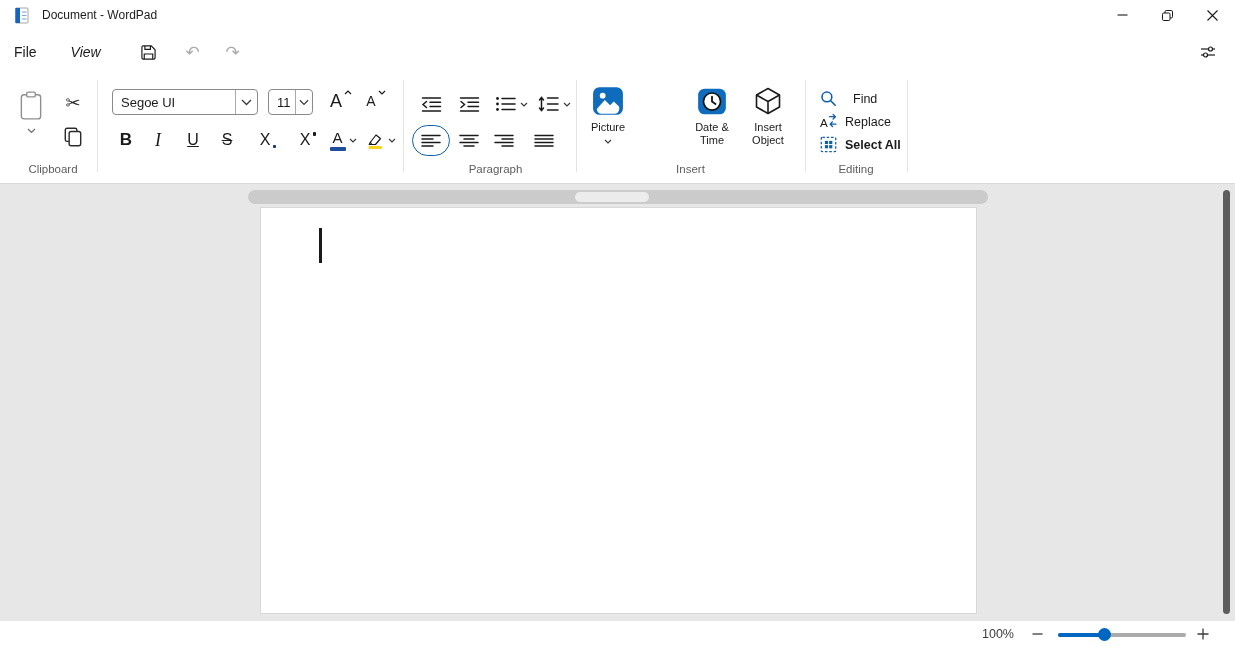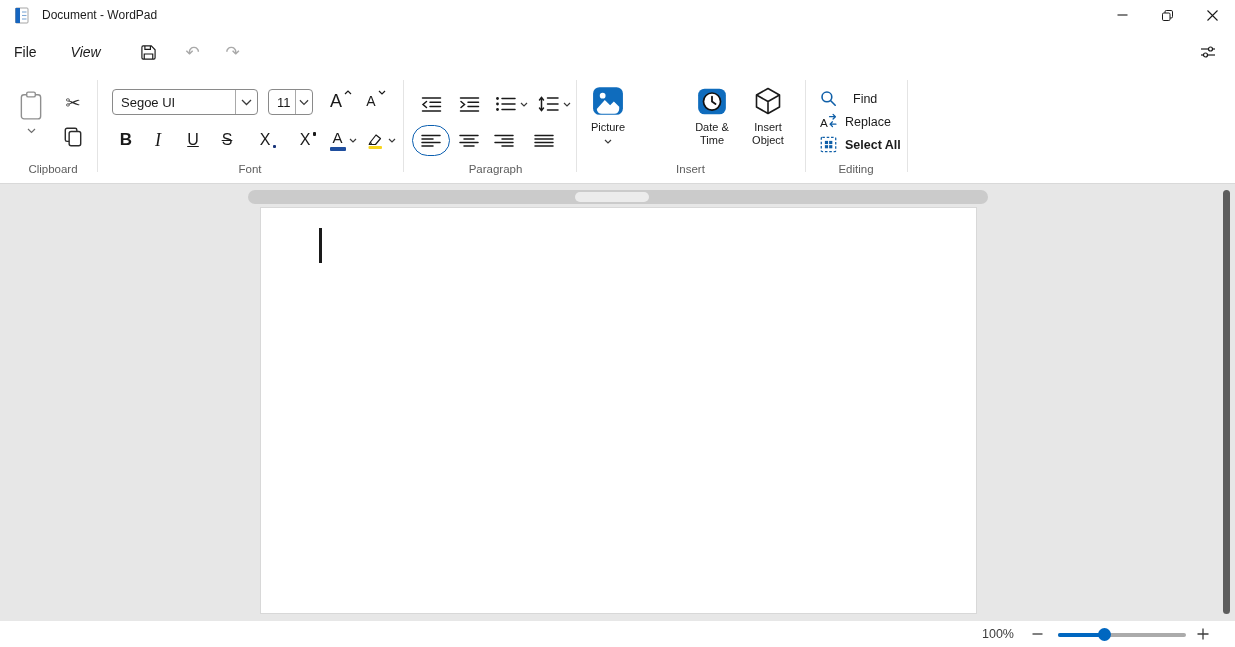--- a/index.html
+++ b/index.html
@@ -262,21 +262,20 @@
     <button class="rbtn fmt-btn highlight-btn">
       <svg width="19" height="17" viewBox="0 0 19 17">
         <path d="M4.5 10 L10 3 L14.5 6.5 L9.5 12.5 L5.5 12.5 Z" fill="#fff" stroke="#1a1a1a" stroke-width="1.2" stroke-linejoin="round"></path>
         <path d="M4.5 10 L3.2 12.5 H5.5" fill="none" stroke="#1a1a1a" stroke-width="1.2" stroke-linejoin="round"></path>
         <rect x="2.5" y="14" width="13.5" height="3" rx="1" fill="#f7d51d"></rect>
       </svg>
       <svg width="8" height="5" viewBox="0 0 8 5" fill="none" stroke="#3a3a3a" stroke-width="1.2">
           <path d="M1 1l3 3 3-3"></path>
         </svg>
     </button>
-    <div class="group-label" style="left:97px;width:306px">Font</div>
 
     <button class="rbtn outdent-btn">
       <svg width="21" height="17" viewBox="0 0 21 17" fill="none" stroke="#1a1a1a" stroke-width="1.5" stroke-linecap="round">
         <line x1="1.5" y1="2" x2="19.5" y2="2"></line>
           <line x1="9" y1="6.3" x2="19.5" y2="6.3"></line>
           <line x1="9" y1="10.6" x2="19.5" y2="10.6"></line>
           <line x1="1.5" y1="15" x2="19.5" y2="15"></line>
         <path d="M5.5 5.5 L2 8.5 L5.5 11.5"></path>
       </svg>
     </button>

